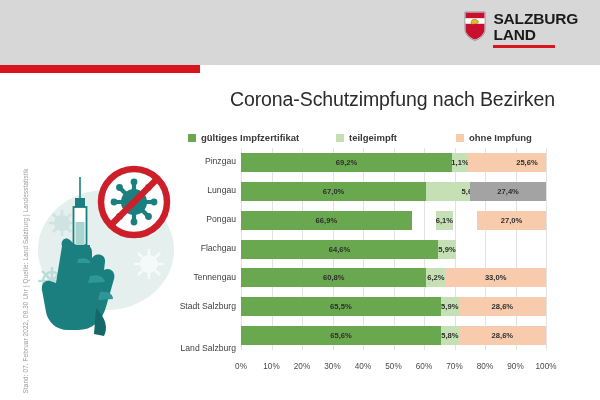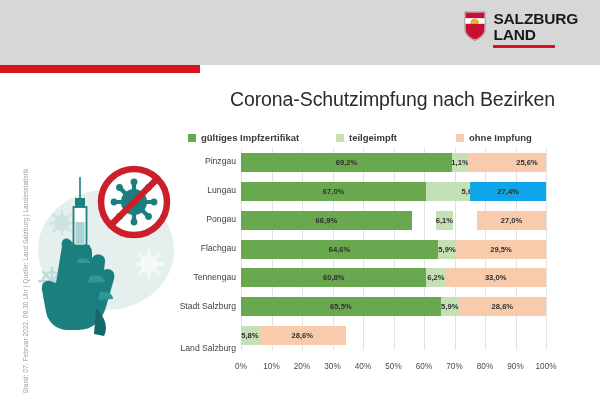--- a/index.html
+++ b/index.html
@@ -231,21 +231,21 @@
       </div>
     </div>
     <div class="cat-label" style="right: 364px; top: 37.2857px;">Lungau</div>
     <div class="bar-row" style="left: 241px; top: 33.7857px; height: 19px;">
       <div class="seg" style="width: 204.35px; background: rgb(106, 168, 79);">
         <span>67,0%</span>
       </div>
       <div class="seg" style="width: 17.08px; background: rgb(197, 224, 180); padding-left: 44px;">
         <span>5,6%</span>
       </div>
-      <div class="seg" style="width: 83.57px; background: #0ea5e9;">
+      <div class="seg" style="width: 83.57px; background: #a3a3a3;">
         <span>27,4%</span>
       </div>
     </div>
     <div class="cat-label" style="right: 364px; top: 66.1429px;">Pongau</div>
     <div class="bar-row" style="left: 241px; top: 62.6429px; height: 19px; gap: 24px;">
       <div class="seg" style="width: 204.045px; background: rgb(106, 168, 79);">
         <span>66,9%</span>
       </div>
       <div class="seg" style="width: 18.605px; background: rgb(197, 224, 180);">
         <span>6,1%</span>
@@ -255,23 +255,20 @@
       </div>
     </div>
     <div class="cat-label" style="right: 364px; top: 95px;">Flachgau</div>
     <div class="bar-row" style="left: 241px; top: 91.5px; height: 19px;">
       <div class="seg" style="width: 197.03px; background: rgb(106, 168, 79);">
         <span>64,6%</span>
       </div>
       <div class="seg" style="width: 17.995px; background: rgb(197, 224, 180);">
         <span>5,9%</span>
       </div>
-      <div class="seg" style="width: 89.975px; background: rgb(248, 203, 173);">
-        <span>29,5%</span>
-      </div>
     </div>
     <div class="cat-label" style="right: 364px; top: 123.857px;">Tennengau</div>
     <div class="bar-row" style="left: 241px; top: 120.357px; height: 19px;">
       <div class="seg" style="width: 185.44px; background: rgb(106, 168, 79);">
         <span>60,8%</span>
       </div>
       <div class="seg" style="width: 18.91px; background: rgb(197, 224, 180);">
         <span>6,2%</span>
       </div>
       <div class="seg" style="width: 100.65px; background: rgb(248, 203, 173);">
@@ -285,20 +282,23 @@
       </div>
       <div class="seg" style="width: 17.995px; background: rgb(197, 224, 180);">
         <span>5,9%</span>
       </div>
       <div class="seg" style="width: 87.23px; background: rgb(248, 203, 173);">
         <span>28,6%</span>
       </div>
     </div>
     <div class="cat-label" style="right: 364px; top: 195px;">Land Salzburg</div>
     <div class="bar-row" style="left: 241px; top: 178.071px; height: 19px;">
+      <div class="seg" style="width: 200.08px; background: rgb(106, 168, 79);">
+        <span>65,6%</span>
+      </div>
       <div class="seg" style="width: 17.69px; background: rgb(197, 224, 180);">
         <span>5,8%</span>
       </div>
       <div class="seg" style="width: 87.23px; background: rgb(248, 203, 173);">
         <span>28,6%</span>
       </div>
     </div>
   </div>
 <div id="x-axis">
     <div class="xtick" style="left: 0px;">0%</div>

